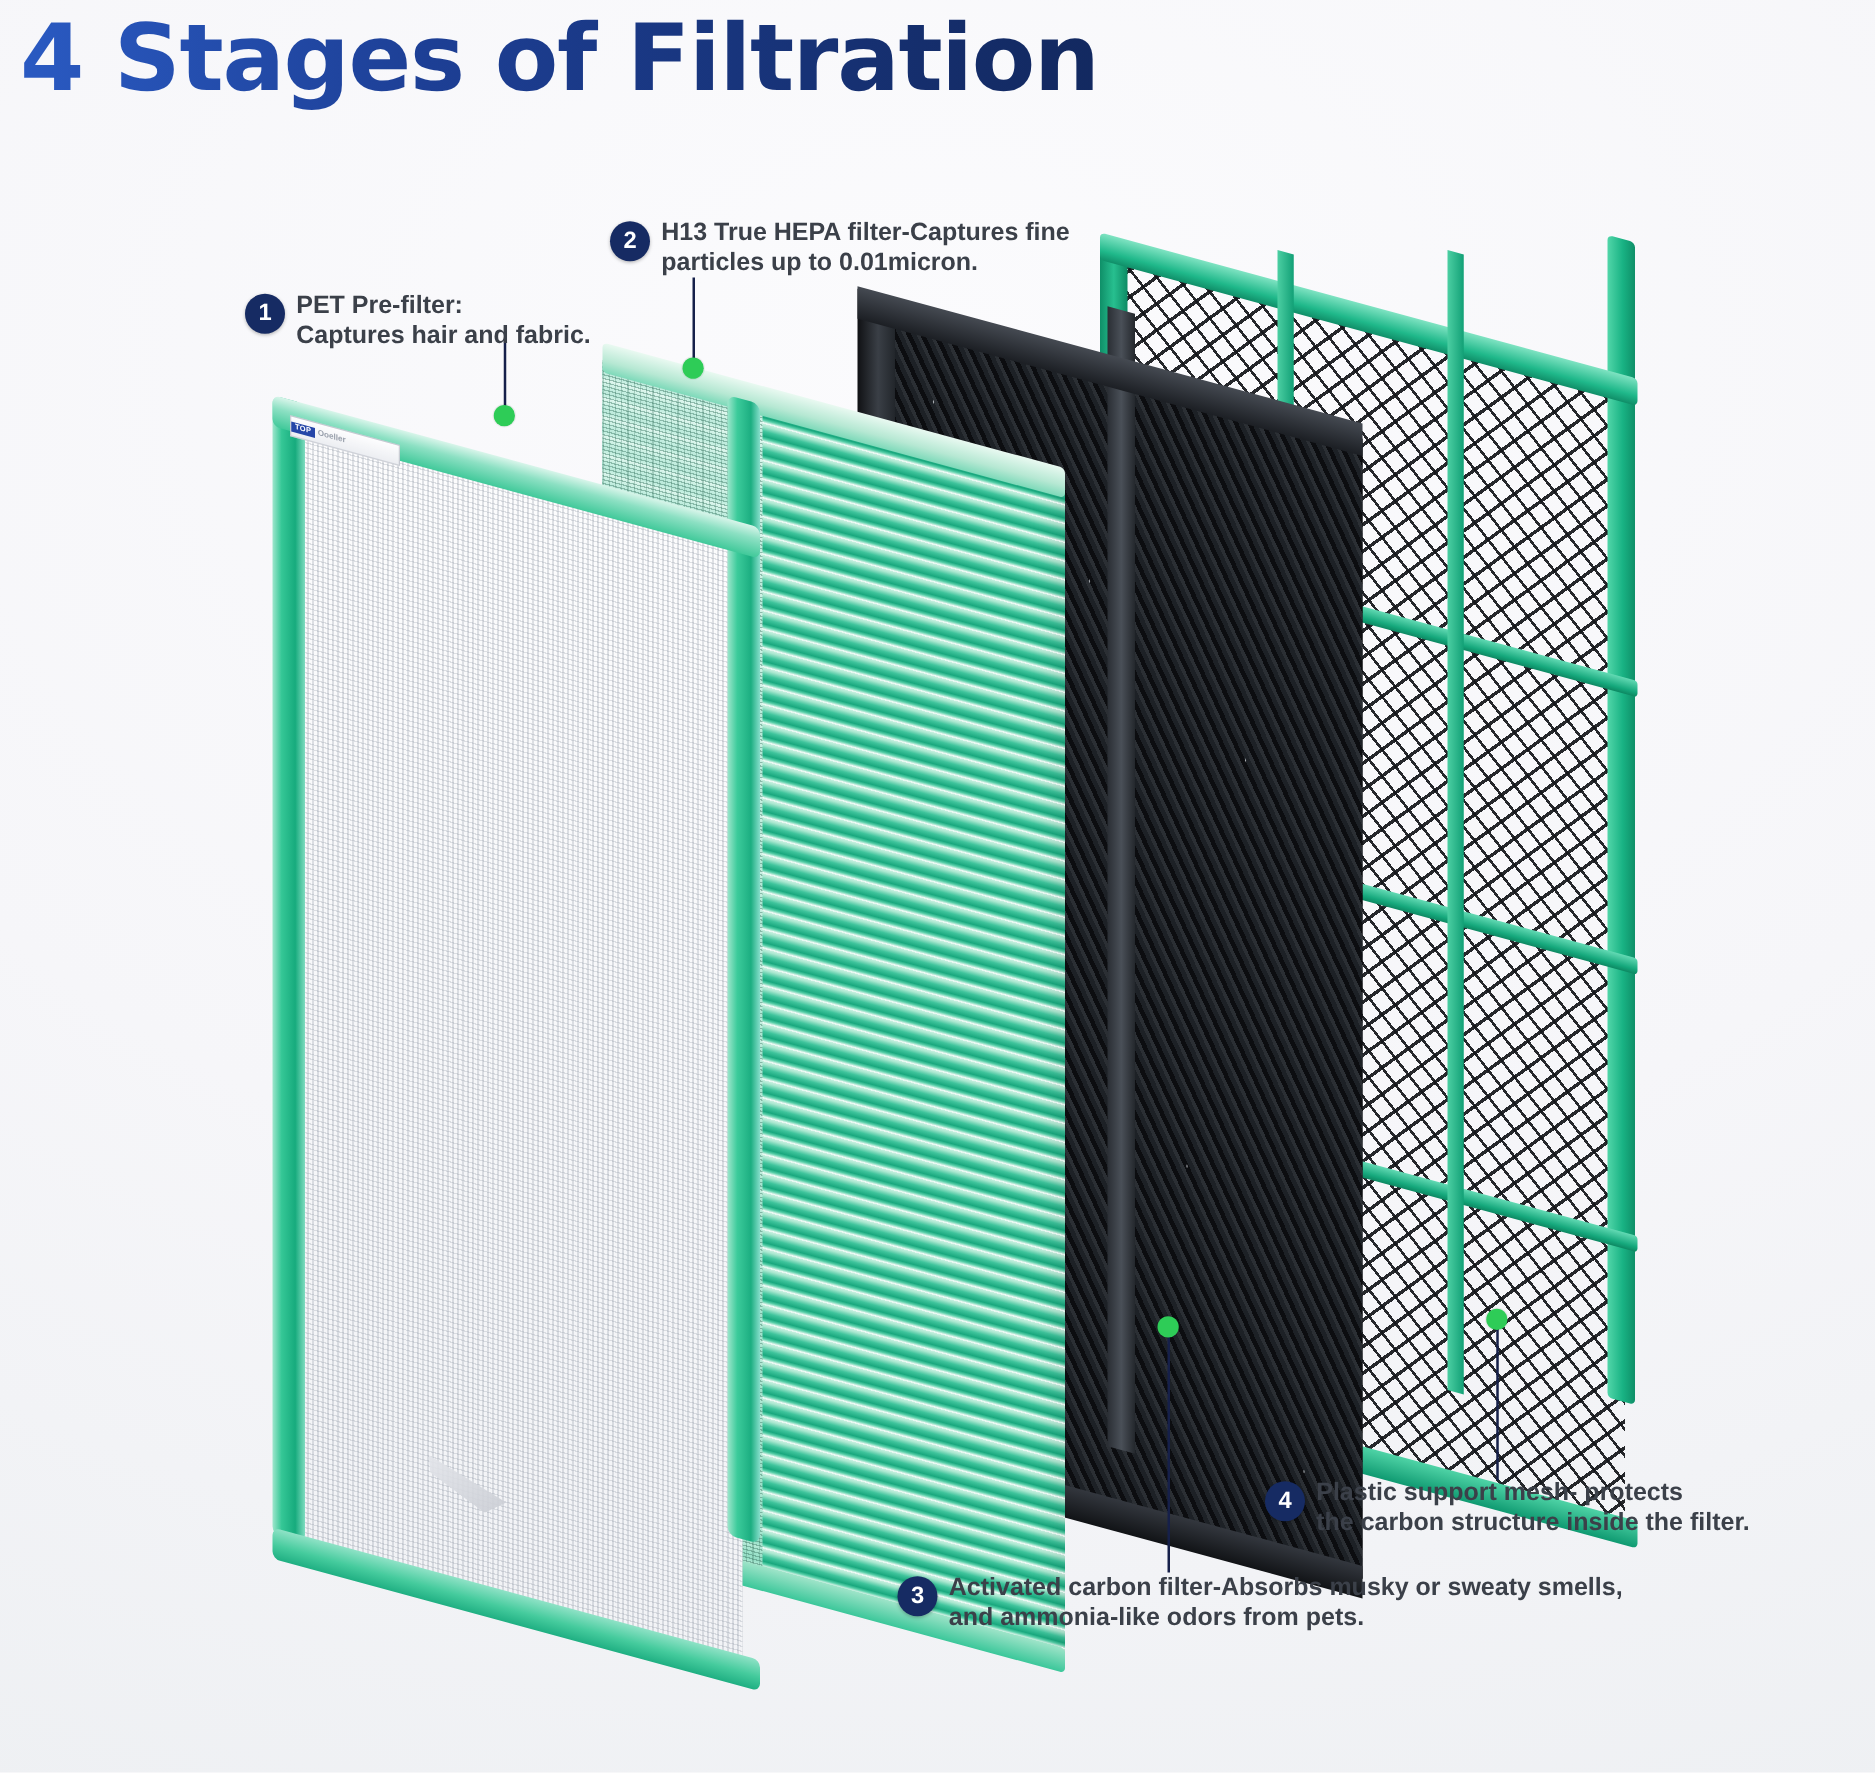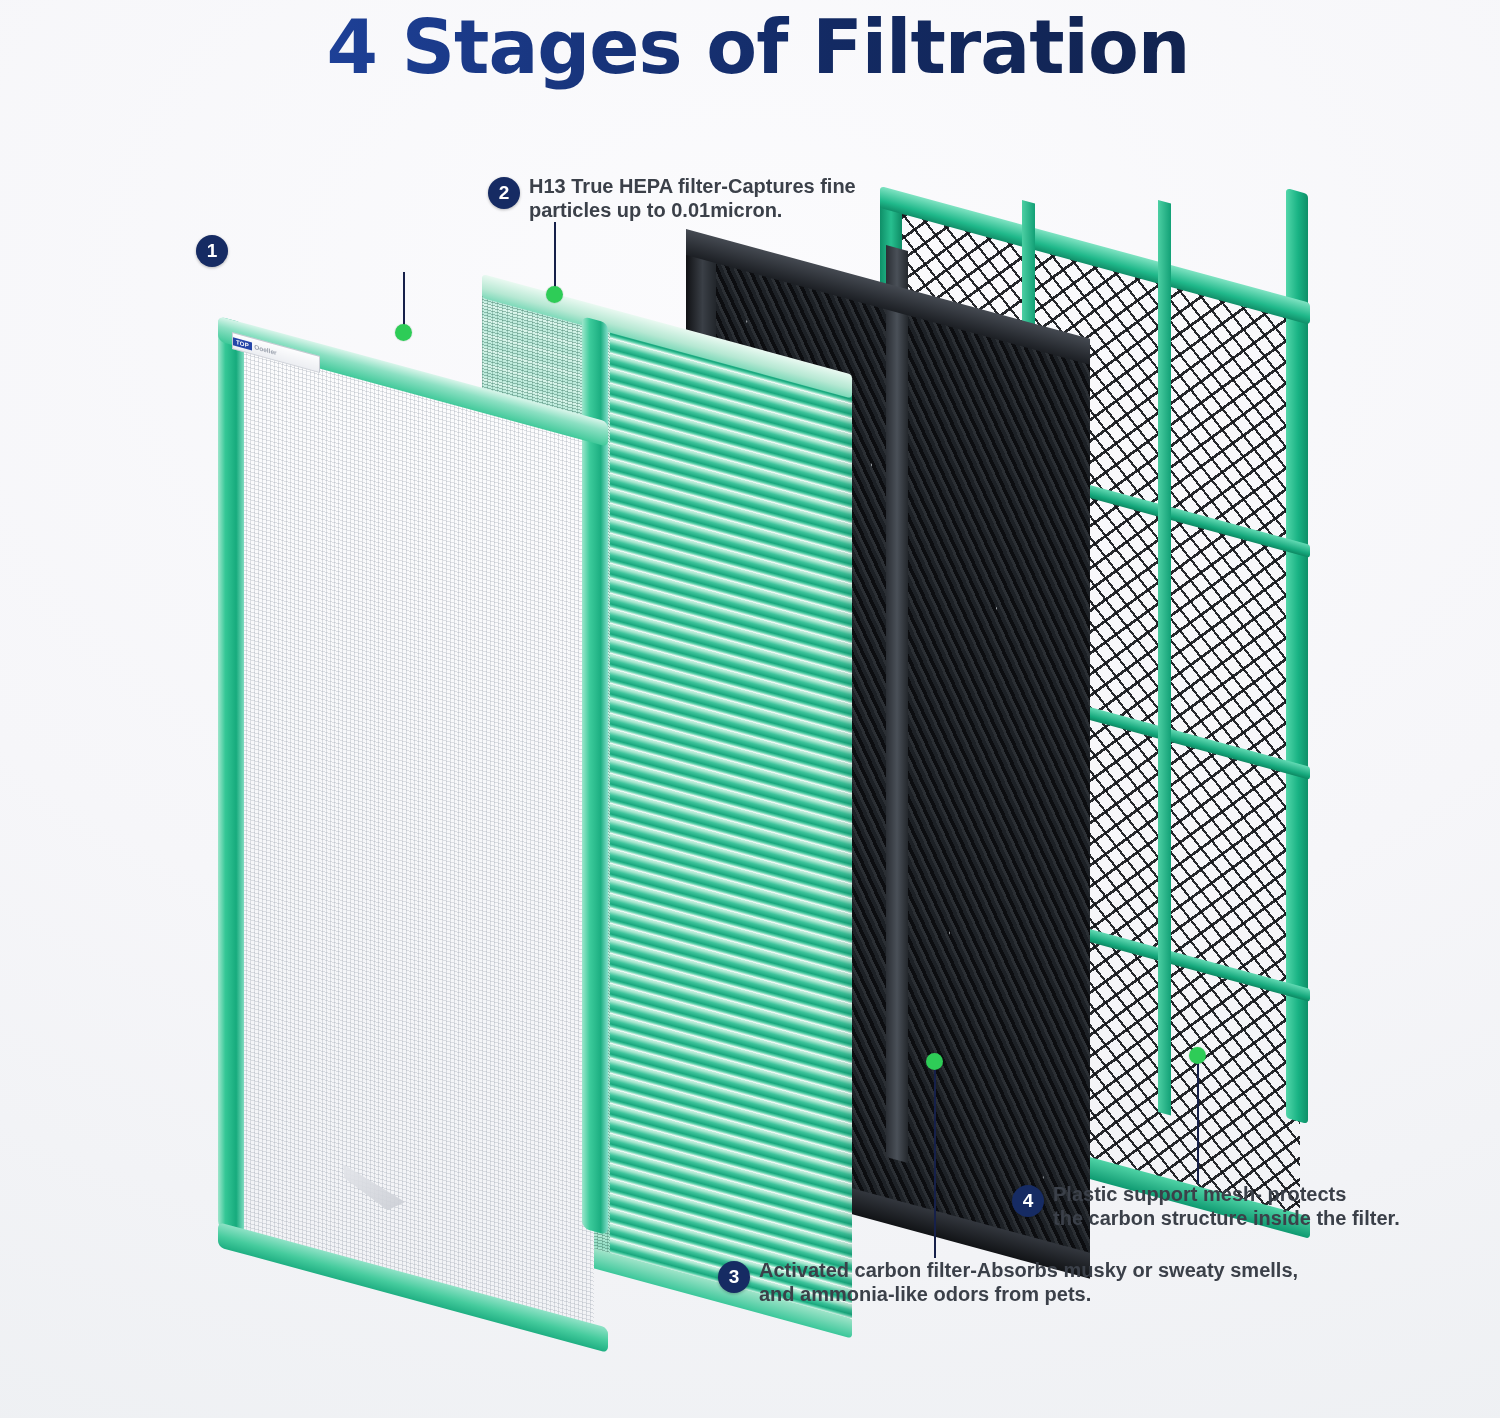--- a/index.html
+++ b/index.html
@@ -7,21 +7,21 @@
     width:1500px;height:1418px;
     background:#f7f7f9;
     font-family:"Liberation Sans","DejaVu Sans",sans-serif;
     overflow:hidden;position:relative;
   }
   #stage{position:absolute;inset:0;background:
      radial-gradient(120% 90% at 50% 20%, #fbfbfd 0%, #f6f6f9 55%, #eef0f3 100%);}
 
   
   .title{
-    position:absolute;left:16px;right:0;top:4px;text-align:center;
+    position:absolute;left:16px;right:0;top:4px;
     font-size:74px;font-weight:700;letter-spacing:-1px;
     background:linear-gradient(90deg,#2a5ac2 0%,#1d3f95 22%,#132a63 55%,#101d3e 100%);
     -webkit-background-clip:text;background-clip:text;color:transparent;
     -webkit-text-fill-color:transparent;
     font-family:"DejaVu Sans","Liberation Sans",sans-serif;
   }
 
   
   .callout{position:absolute;display:flex;align-items:flex-start;gap:9px;}
   .badge{
@@ -209,20 +209,22 @@
   <div class="dot" style="left:546px;top:286px;"></div>
 
   <div class="leader" style="left:934px;top:1062px;height:196px;"></div>
   <div class="dot" style="left:926px;top:1053px;"></div>
 
   <div class="leader" style="left:1197px;top:1056px;height:128px;"></div>
   <div class="dot" style="left:1189px;top:1047px;"></div>
 
   <div class="callout" style="left:196px;top:232px;">
     <div class="badge">1</div>
+    <div class="ctext">PET Pre-filter:
+Captures hair and fabric.</div>
   </div>
 
   <div class="callout" style="left:488px;top:174px;">
     <div class="badge">2</div>
     <div class="ctext">H13 True HEPA filter-Captures fine
 particles up to 0.01micron.</div>
   </div>
 
   <div class="callout" style="left:718px;top:1258px;">
     <div class="badge">3</div>

